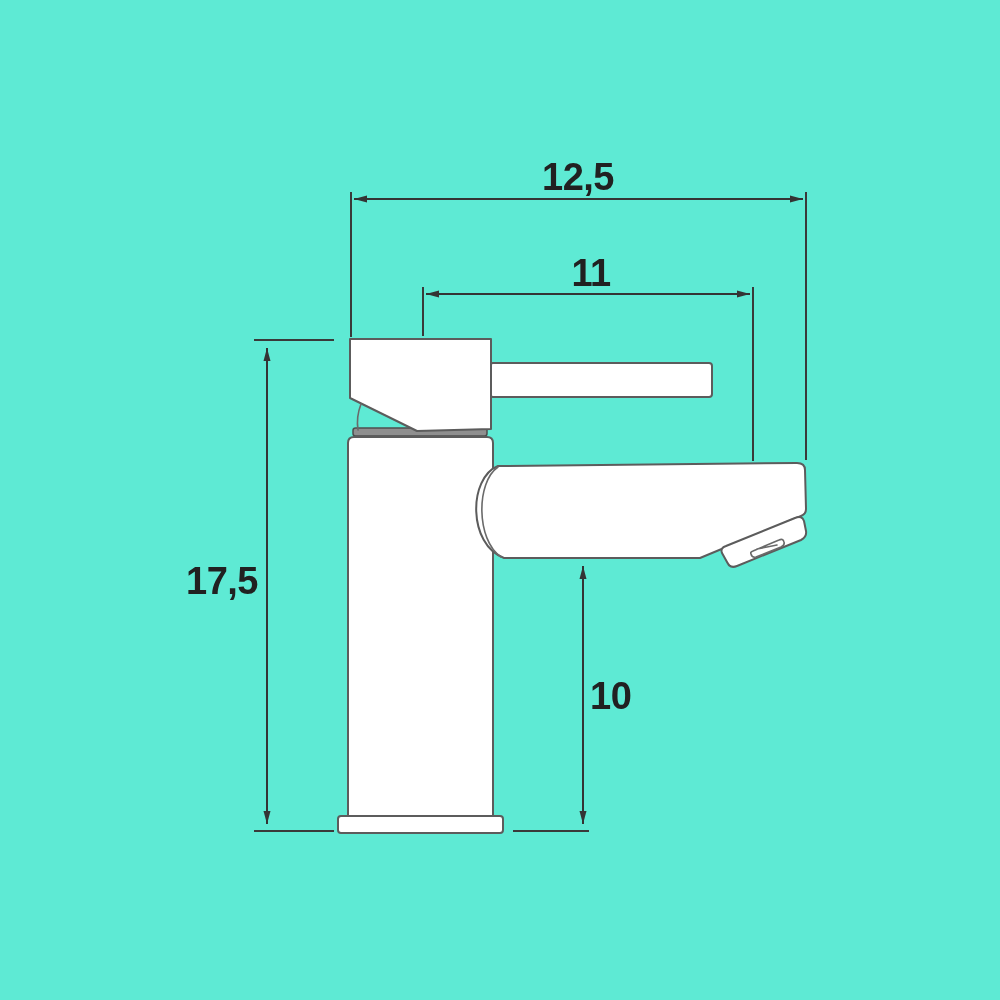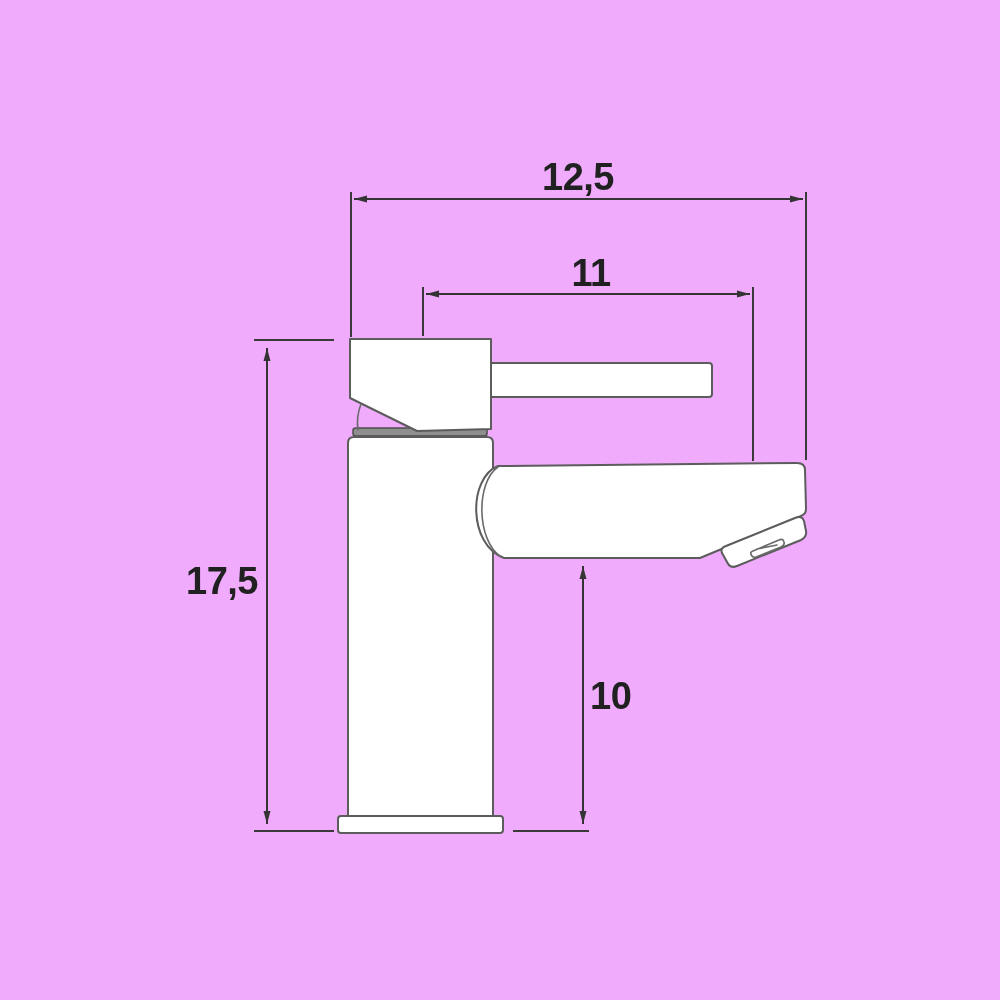--- a/index.html
+++ b/index.html
@@ -1,19 +1,19 @@
 <!DOCTYPE html>
 <html><head>
 <meta charset="utf-8">
 <style>
   html,body{margin:0;padding:0;background:#ffffff;}
   .canvas{
     position:relative;
     width:1000px;height:1000px;
-    background:#f0abfc;
+    background:#5eead4;
     font-family:"Liberation Sans",sans-serif;
     overflow:hidden;
   }
   svg{position:absolute;left:0;top:0;}
   .fillpart{fill:#ffffff;stroke:#5c5c5c;stroke-width:2;stroke-linejoin:round;}
   .thin{fill:none;stroke:#6a6a6a;stroke-width:1.6;stroke-linejoin:round;stroke-linecap:round;}
   .seam{fill:#8f8f8f;stroke:#4f4f4f;stroke-width:1.5;}
   .dim{fill:none;stroke:#343434;stroke-width:2;stroke-linecap:butt;}
   .ext{fill:none;stroke:#3a3a3a;stroke-width:2;stroke-linecap:butt;}
   .dimtext{

